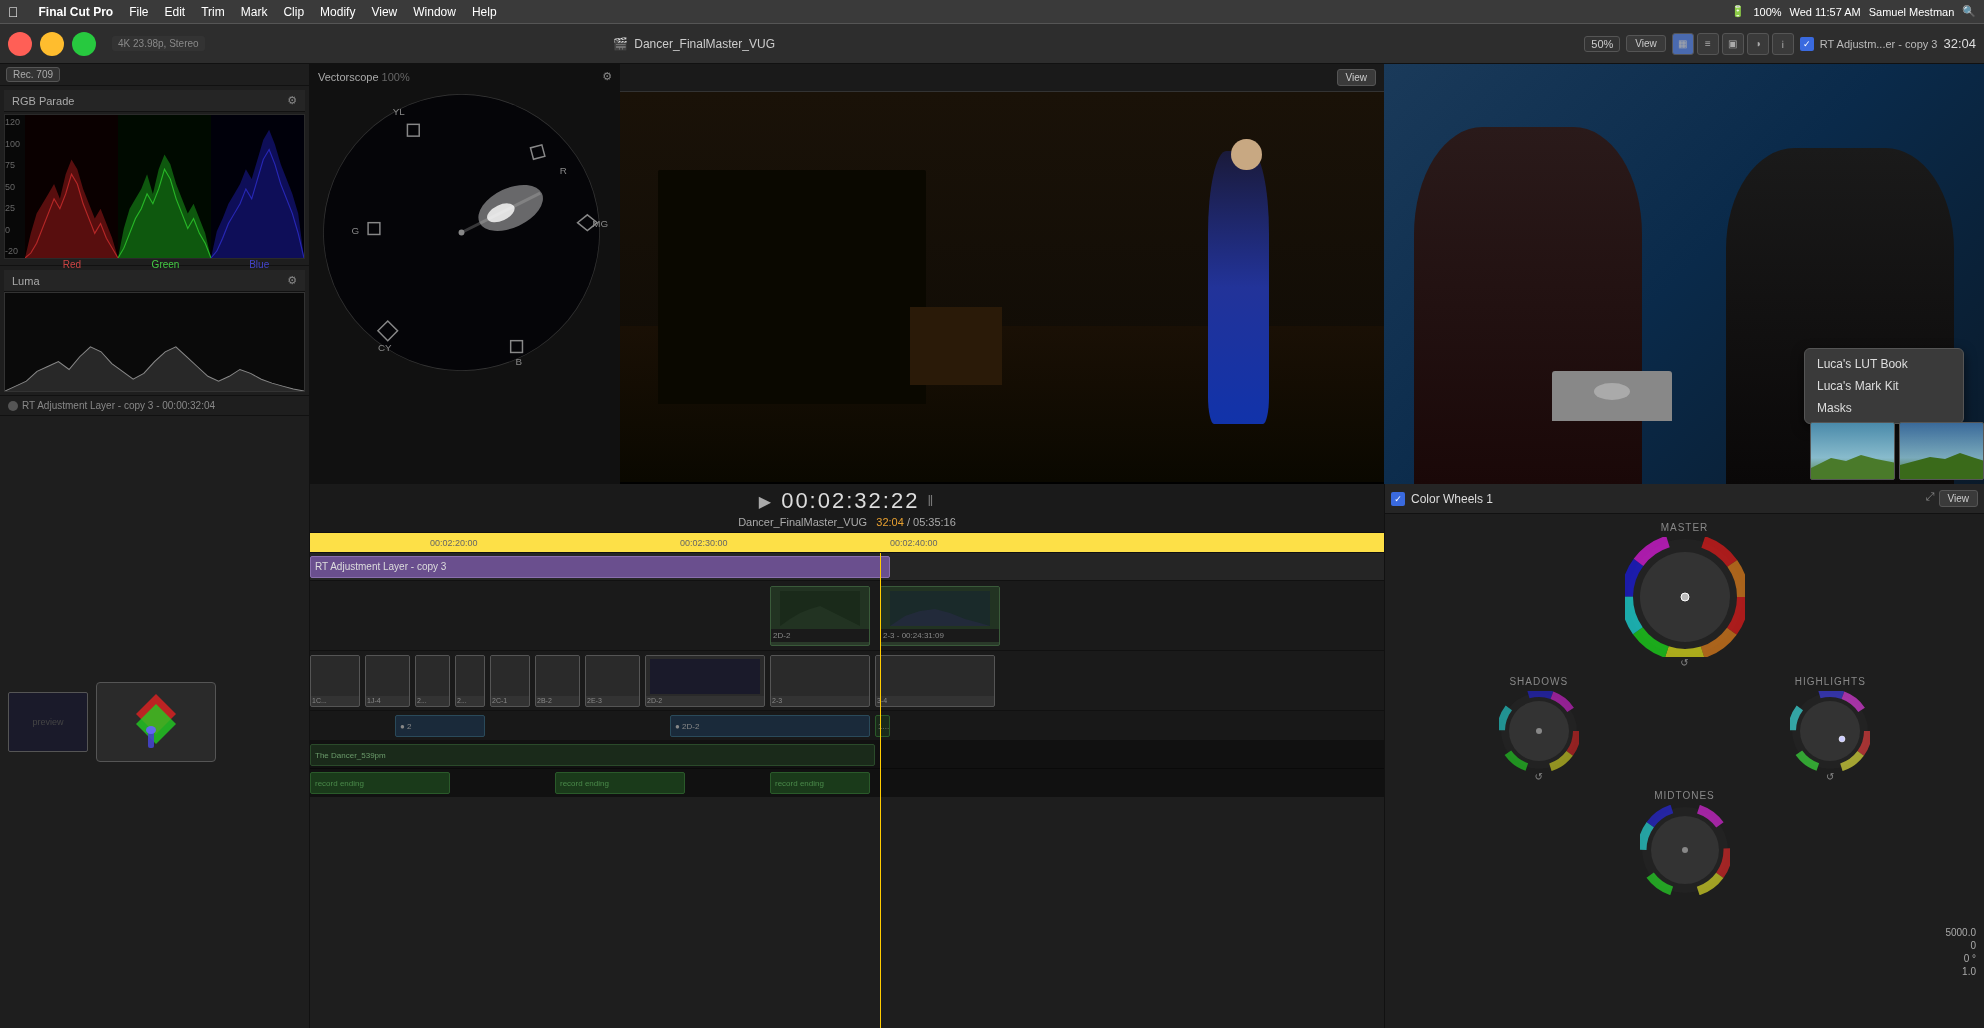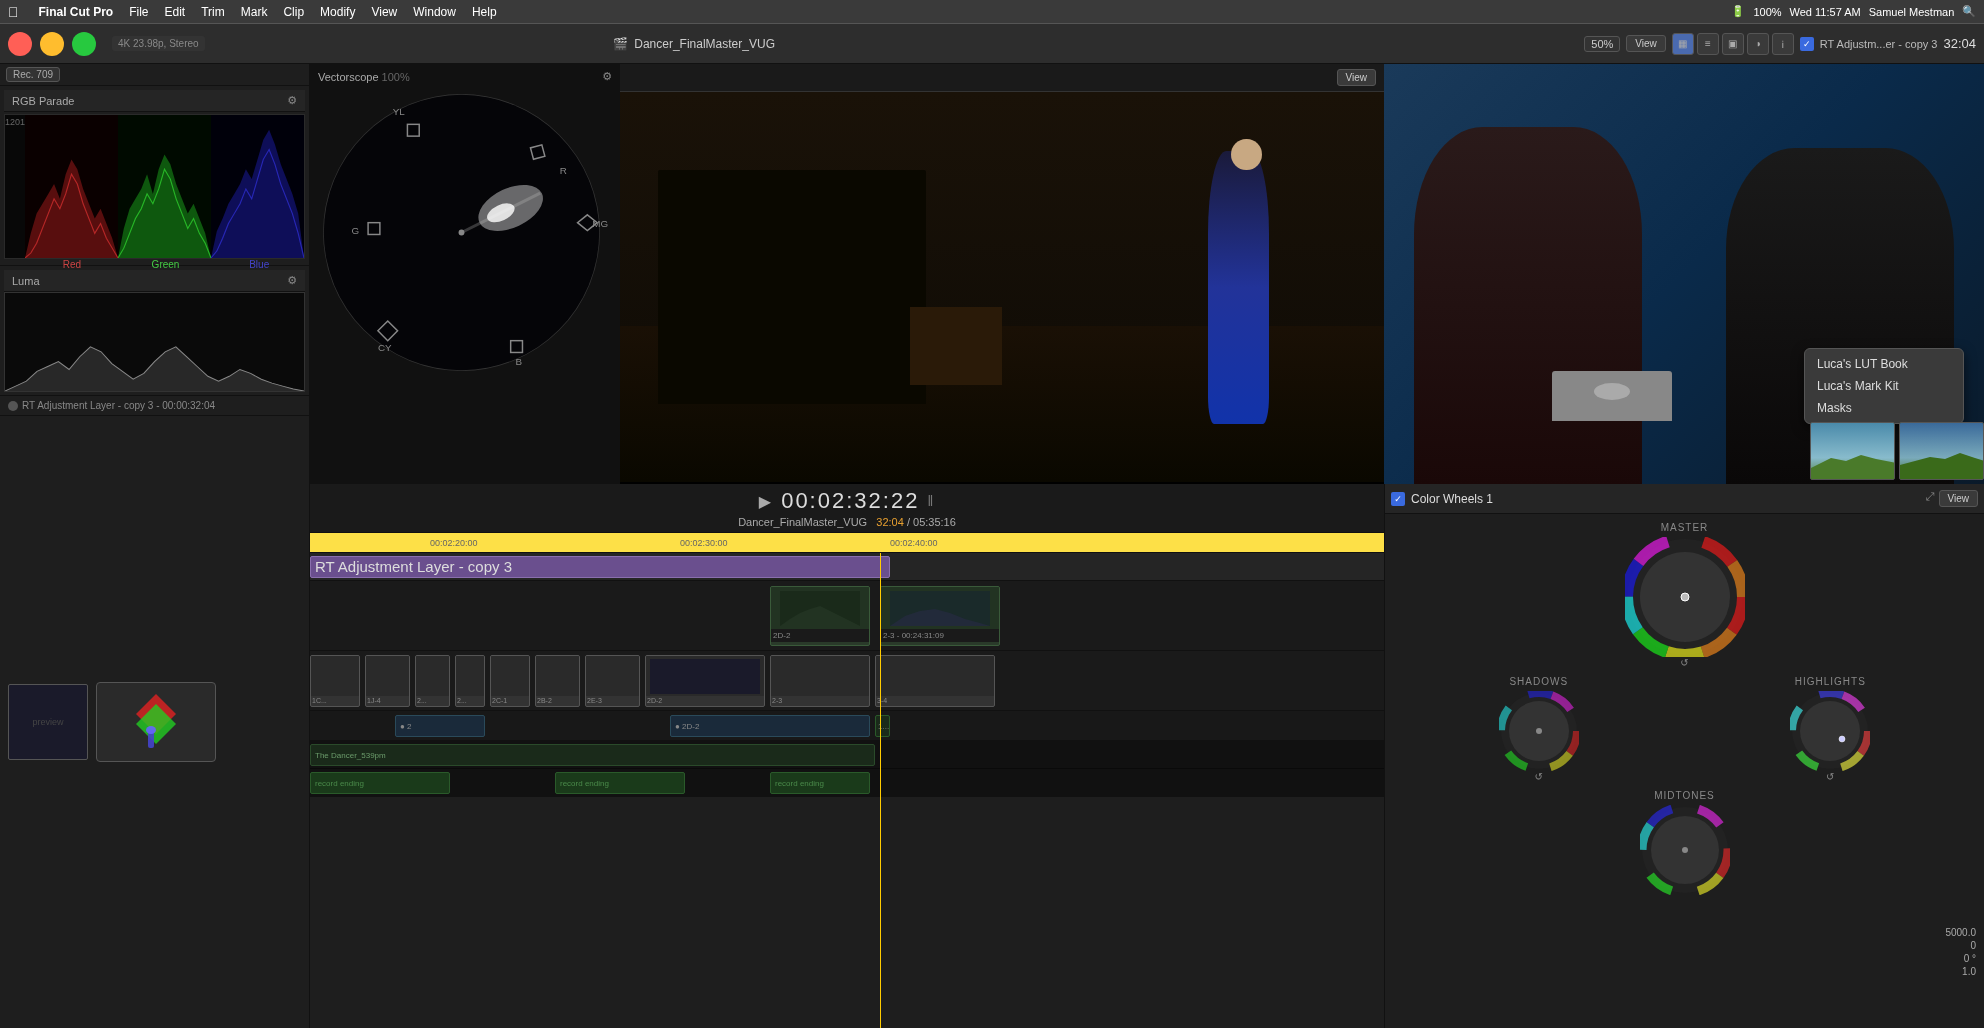--- a/index.html
+++ b/index.html
@@ -115,21 +115,21 @@
     }
     .rgb-label {
       flex: 1;
       text-align: center;
       font-size: 10px;
       color: #888;
     }
     .scale-labels {
       width: 20px;
       display: flex;
-      flex-direction: row;
+      flex-direction: column;
       justify-content: space-between;
       font-size: 9px;
       color: #666;
       padding: 2px 0;
     }
 
     
     .luma-section {
       height: 130px;
       padding: 4px;
@@ -152,21 +152,21 @@
     
     .clip-area {
       display: flex;
       align-items: center;
       padding: 8px;
       gap: 8px;
       flex: 1;
     }
     .clip-thumb {
       width: 80px;
-      height: 76px;
+      height: 60px;
       background: #333;
       border: 1px solid #555;
       border-radius: 2px;
     }
     .clip-icon {
       width: 120px;
       height: 80px;
       background: #2a2a2a;
       border: 1px solid #555;
       border-radius: 4px;
@@ -260,21 +260,21 @@
       align-items: center;
       position: relative;
     }
     .track-clip {
       position: absolute;
       height: 22px;
       border-radius: 2px;
       display: flex;
       align-items: center;
       padding: 0 4px;
-      font-size: 15px;
+      font-size: 10px;
       overflow: hidden;
       white-space: nowrap;
     }
     .adj-clip {
       background: #6a4f8e;
       color: #ddd;
       border: 1px solid #8a6fae;
       left: 0;
       width: 580px;
     }

